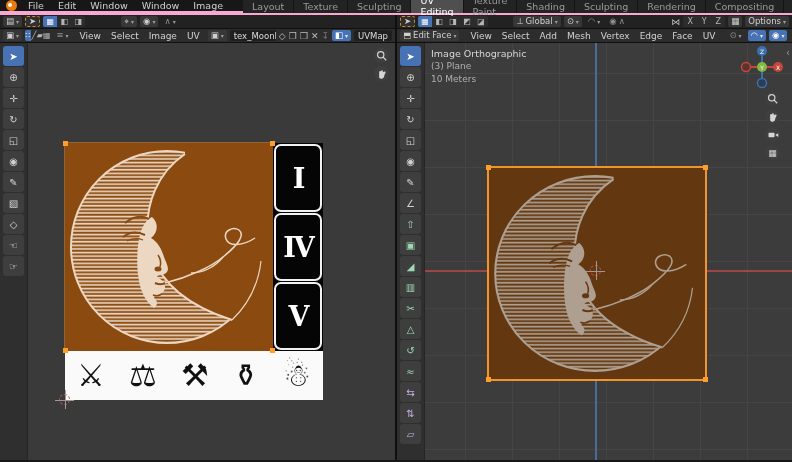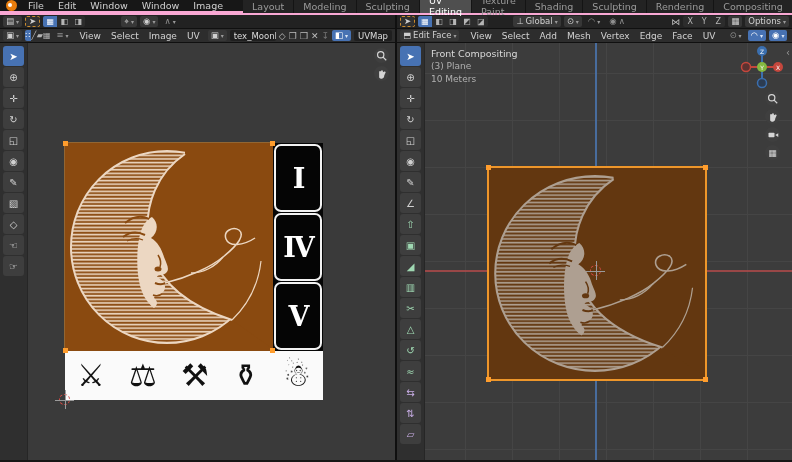--- a/index.html
+++ b/index.html
@@ -116,21 +116,21 @@
         <span class="menu">Window</span>
         <span class="menu">Window</span>
         <span class="menu">Image</span>
       </div>
     <div class="tabs">
 
     <span class="tab">
           <span>Layout</span>
         </span>
         <span class="tab">
-          <span>Modeling</span>
+          <span>Texture</span>
         </span>
         <span class="tab">
           <span>Sculpting</span>
         </span>
         <span class="tab active">
           <span>UV Editing</span>
         </span>
         <span class="tab">
           <span>Texture Paint</span>
         </span>
@@ -492,21 +492,21 @@
                 <use href="#moon"></use>
               </svg>
           </div>
           <div class="uvdot" style="left:-3px;top:-3px;"></div>
           <div class="uvdot" style="right:-3px;top:-3px;"></div>
           <div class="uvdot" style="left:-3px;bottom:-3px;"></div>
           <div class="uvdot" style="right:-3px;bottom:-3px;"></div>
         </div>
         <div class="cursor2d" style="left:171px;top:228px;z-index:4;"></div>
         <div class="vp-overlay-text">
-          <div>Front Compositing</div>
+          <div>Image Orthographic</div>
           <div class="sub">(3) Plane</div>
           <div class="sub">10 Meters</div>
         </div>
         <span class="sidebar-arrow">‹</span>
         <svg class="gizmo" style="right:8px;top:2px;" width="44" height="44" viewBox="0 0 44 44">
           <line x1="9" y1="22" x2="35" y2="22" stroke="#c4473d" stroke-width="2"></line>
           <line x1="22" y1="9" x2="22" y2="35" stroke="#3b6faf" stroke-width="2"></line>
           <circle cx="38" cy="22" r="5" fill="#c4473d"></circle>
           <circle cx="6" cy="22" r="4.5" fill="#5c3230" stroke="#c4473d" stroke-width="1.5"></circle>
           <circle cx="22" cy="6" r="5" fill="#3b6faf"></circle>

